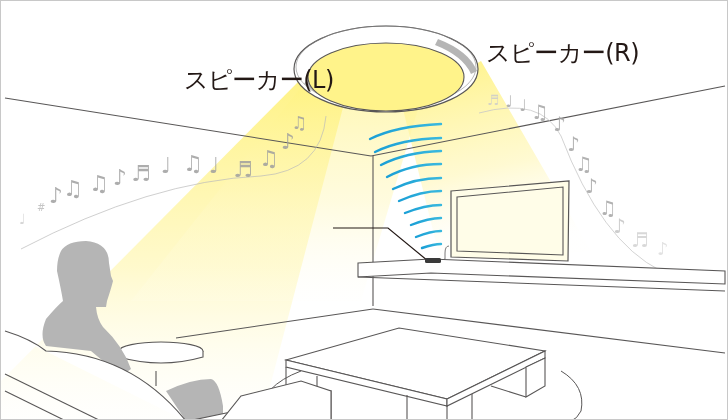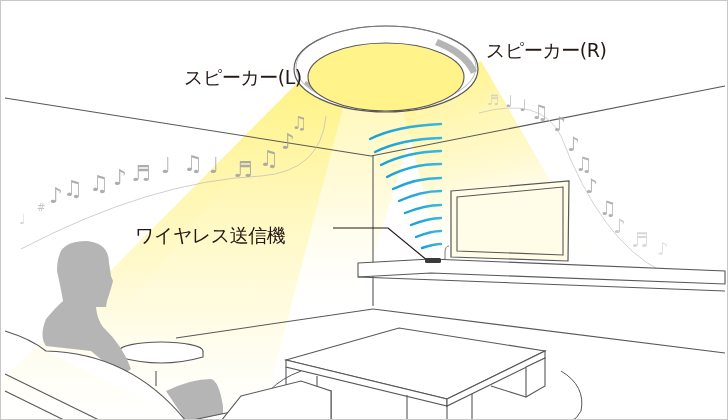--- a/index.html
+++ b/index.html
@@ -9,21 +9,21 @@
       overflow: hidden;
       background: #ffffff;
       box-sizing: border-box;
       border: 1px solid #c8c8c8;
       font-family: "DejaVu Sans", "Liberation Sans", sans-serif;
     }
     #scene { position: absolute; left: 0; top: 0; }
     .label {
       position: absolute;
       color: #231815;
-      font-size: 19px;
+      font-size: 24px;
       font-weight: 500;
       white-space: nowrap;
       letter-spacing: -0.5px;
       line-height: 1;
     }
   </style>
 </head>
 <body>
 
 <div id="stage">
@@ -163,14 +163,13 @@
       <path d="M4,330 Q30,338 45,350 Q130,352 185,420" fill="#ffffff"></path>
       <line x1="4" y1="373" x2="100" y2="420"></line>
       <line x1="4" y1="390" x2="65" y2="420"></line>
       <path d="M187,420 L330,390 L330,420" fill="#ffffff"></path>
       <polygon points="240,395 300,380 330,390 330,420 220,420" fill="#ffffff"></polygon>
     </g>
   </svg>
 
   <div class="label" style="left:139px; top:67px;margin-left:44px;">スピーカー(L)</div>
   <div class="label" style="left:485px; top:40px;">スピーカー(R)</div>
-  <div class="label" style="left:134px; top:225px;">ワイヤレス送信機</div>
 </div>
 
 </body></html>

